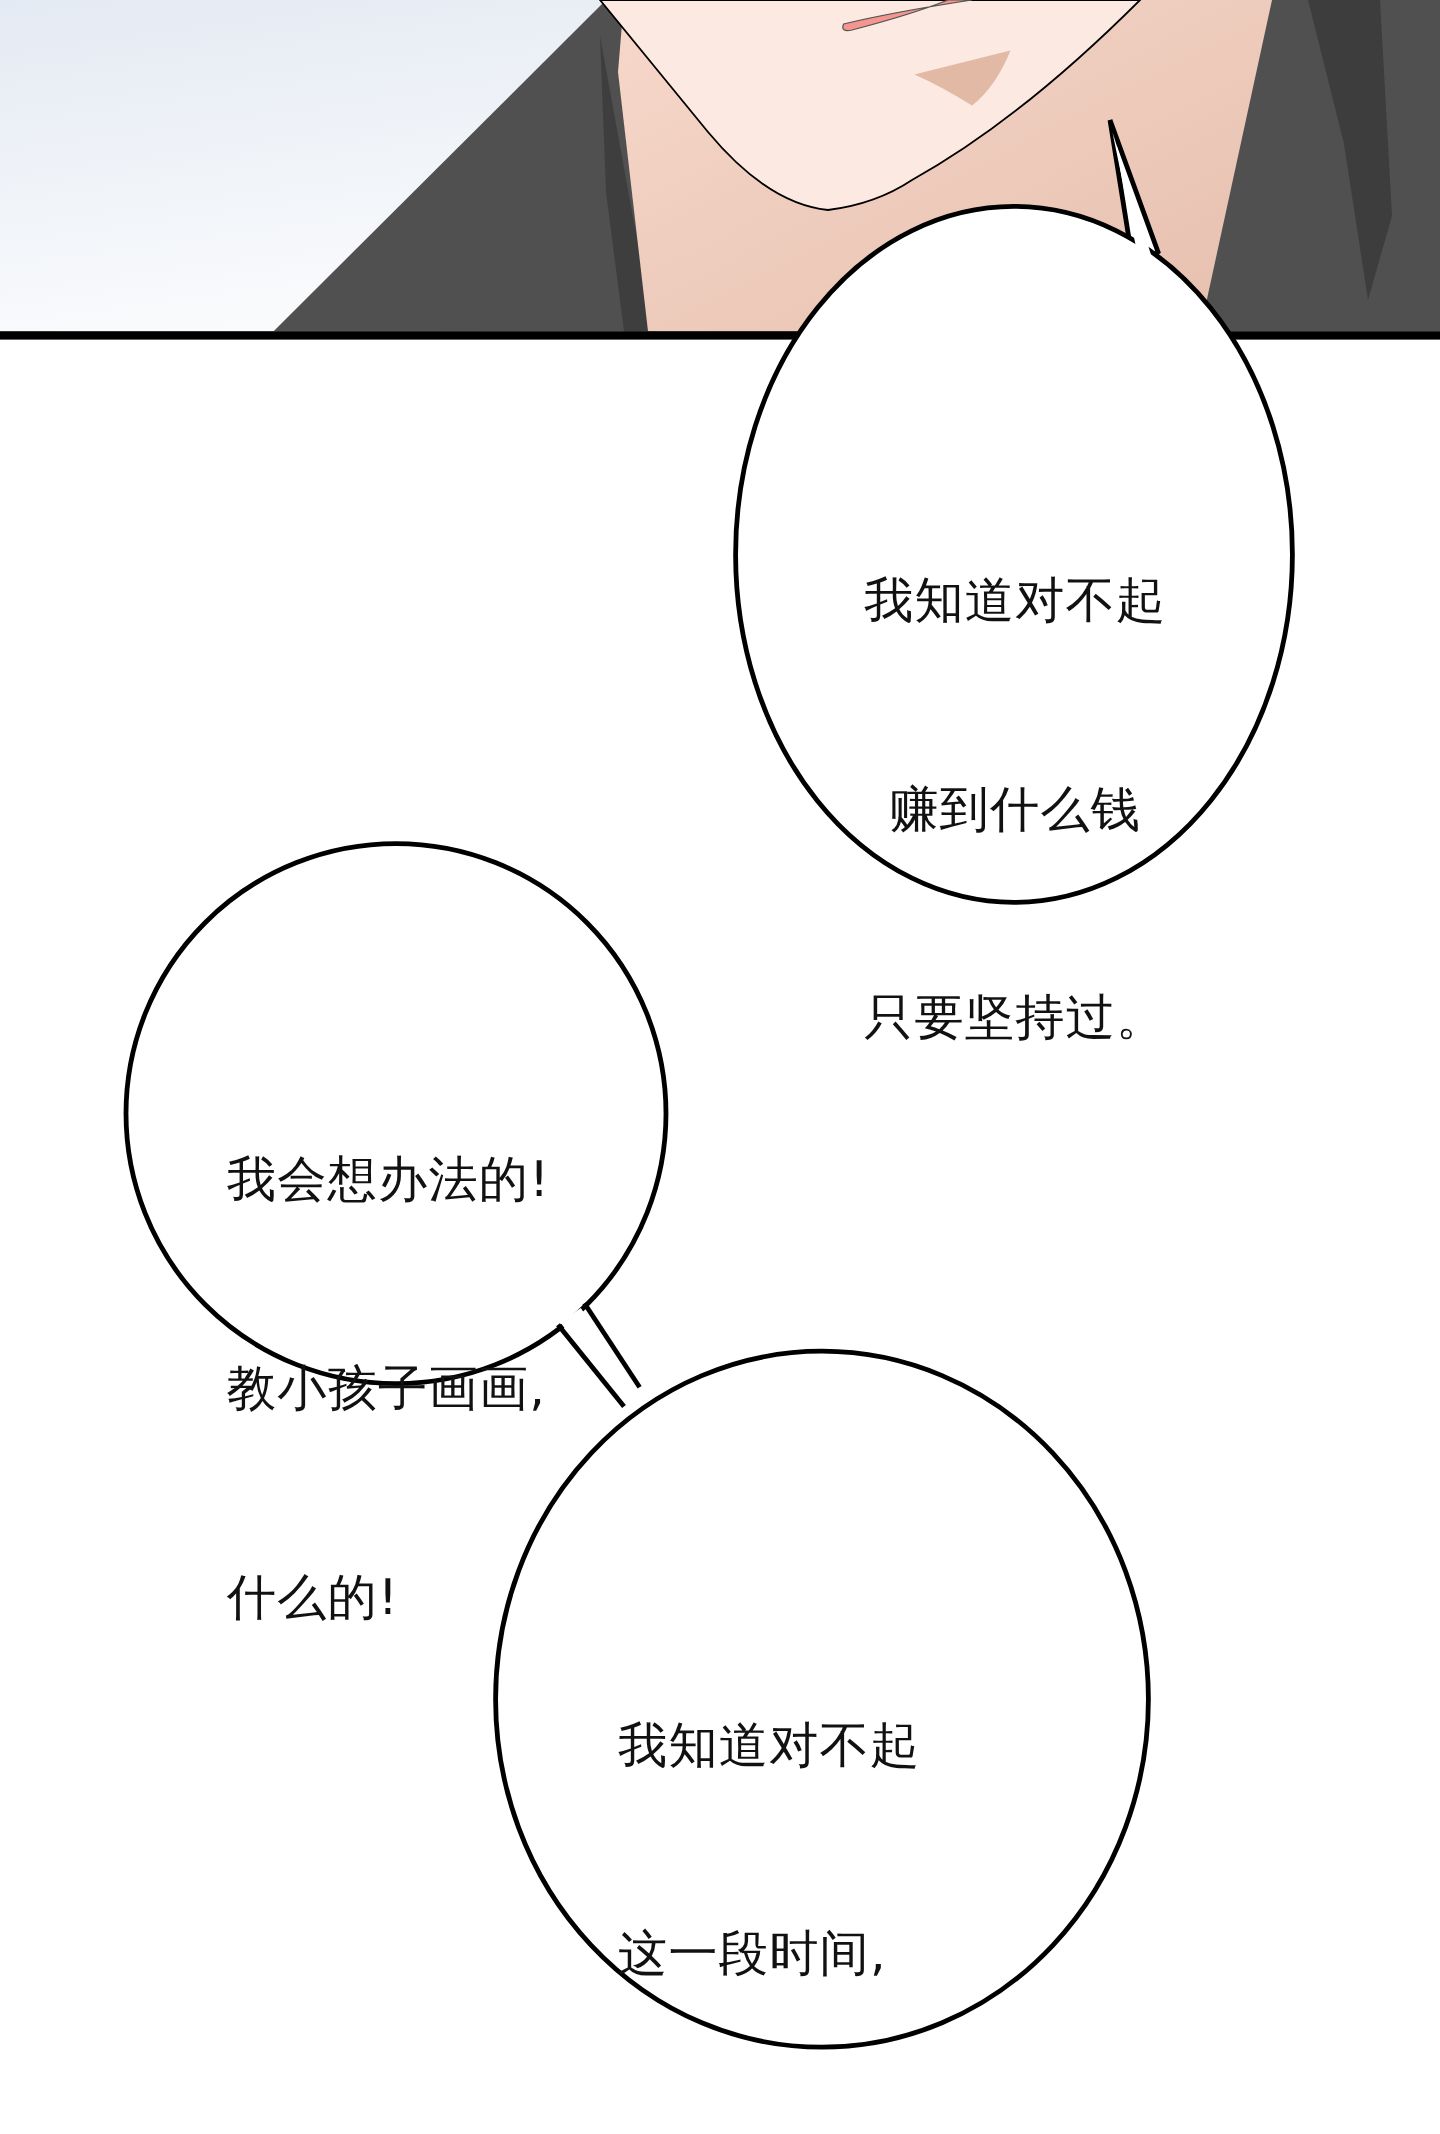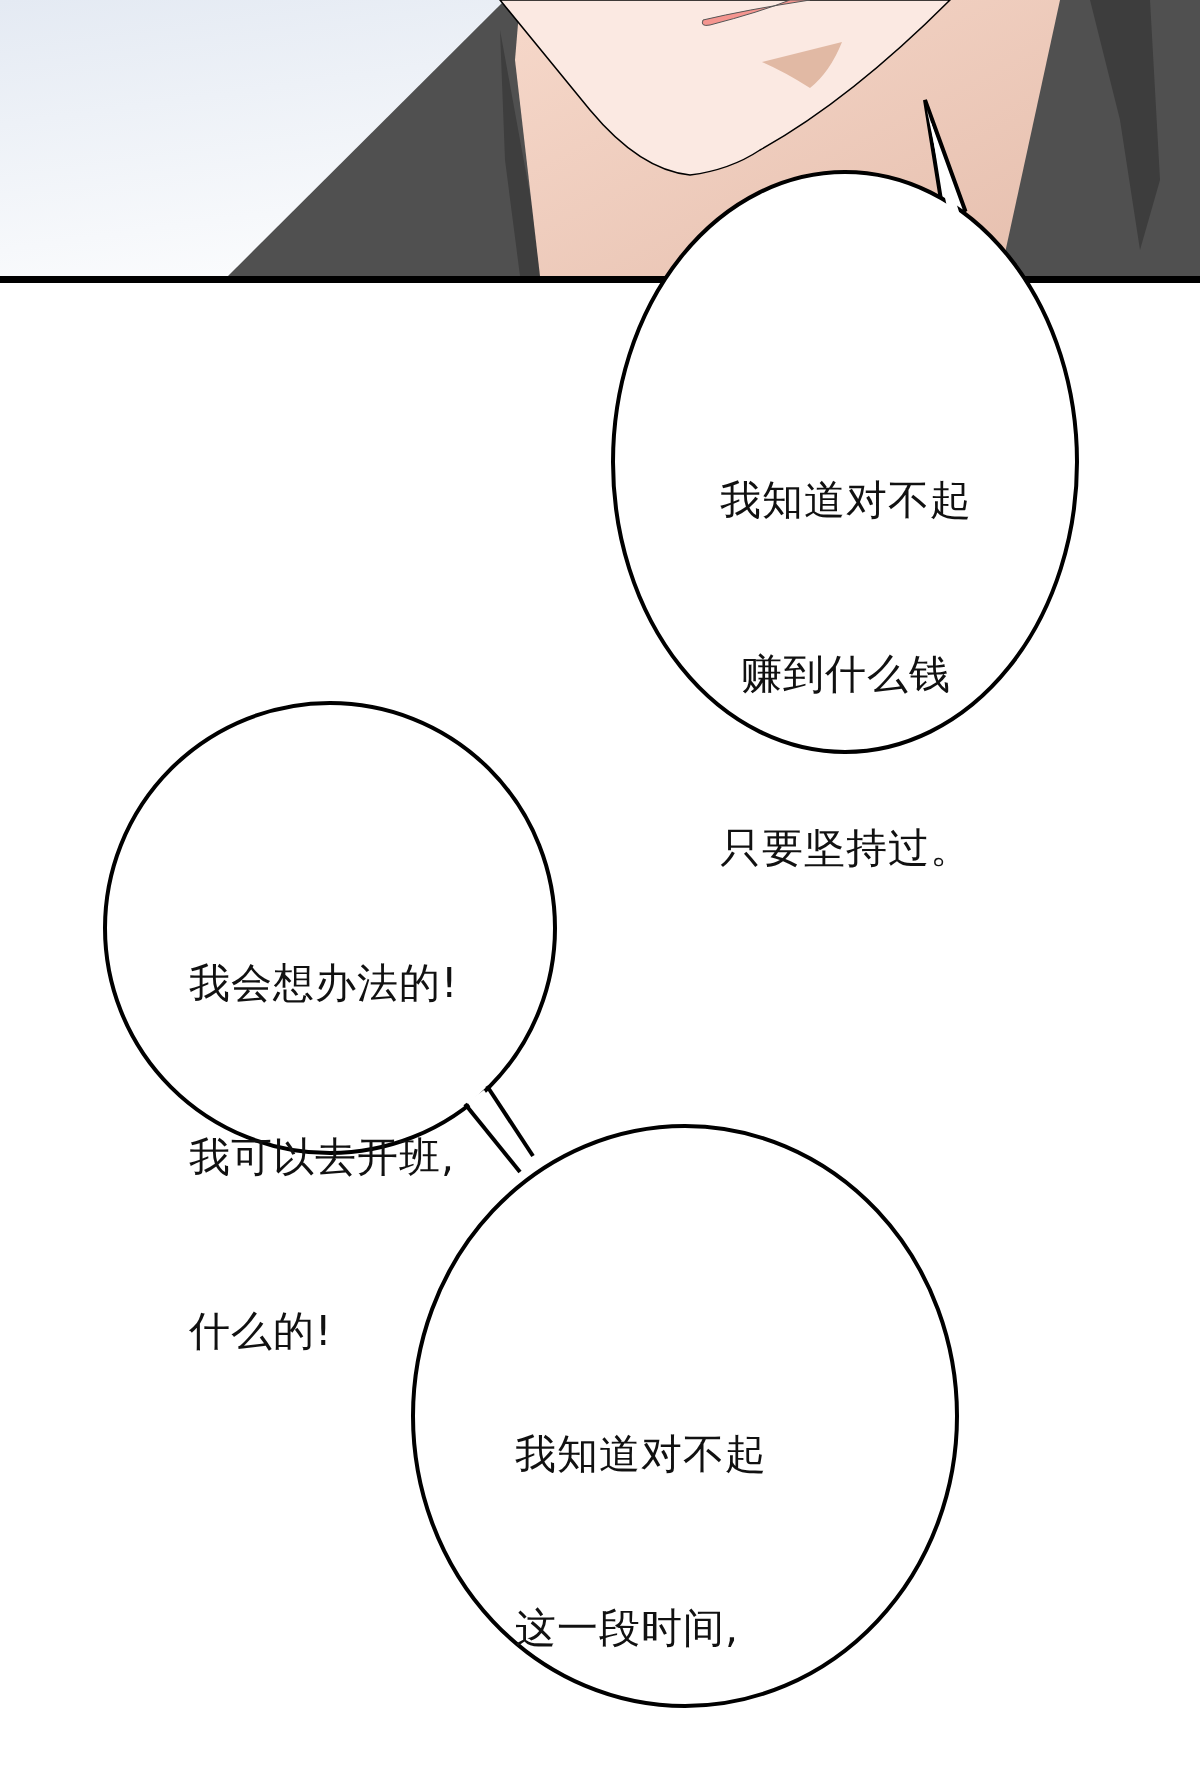--- a/index.html
+++ b/index.html
@@ -75,21 +75,21 @@
   </svg>
 
   <div class="bubble-text" style="left:720px; top:355px;text-align:center;">
     <div>我知道对不起</div>
     <div>赚到什么钱</div>
     <div>只要坚持过。</div>
   </div>
 
   <div class="bubble-text" style="left:173px; top:838px;margin-left:16px;">
     <div>我会想办法的!</div>
-    <div>我可以去开班,</div>
+    <div>教小孩子画画,</div>
     <div>什么的!</div>
   </div>
 
   <div class="bubble-text" style="left:515px; top:1309px;">
     <div>我知道对不起</div>
     <div>这一段时间,</div>
     <div>等到白玉画廊</div>
     
   </div>
 </div>

